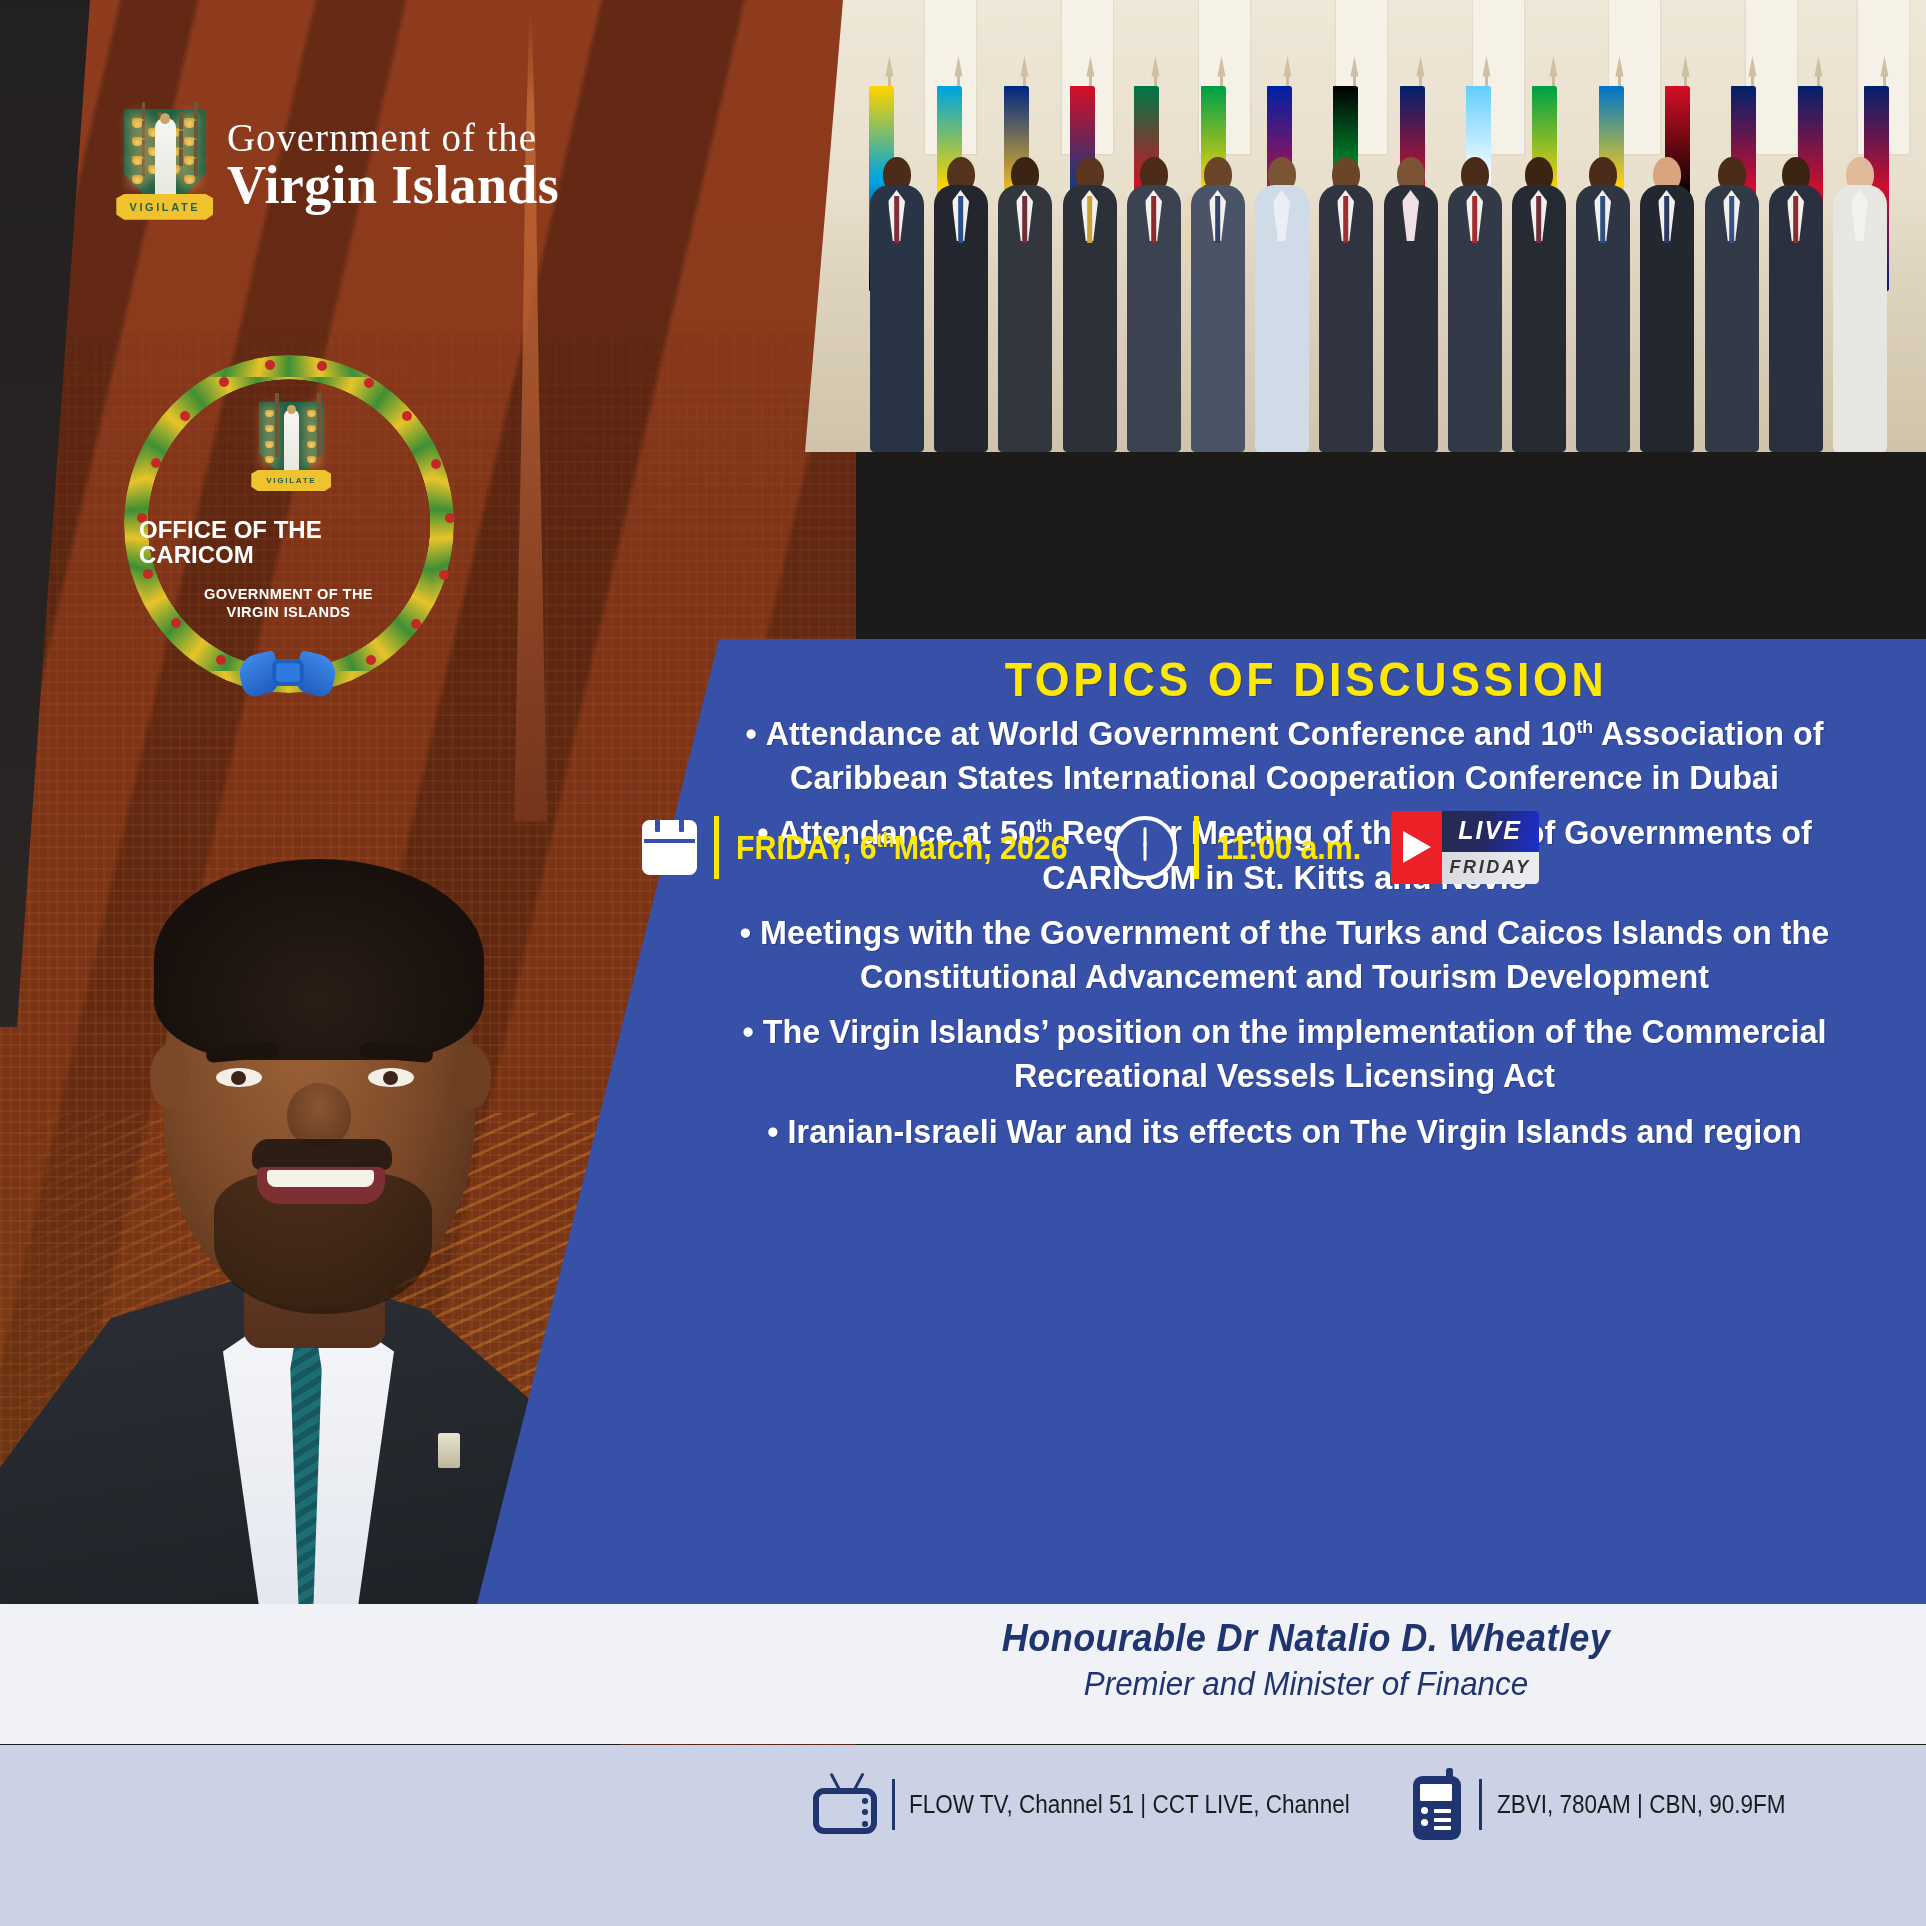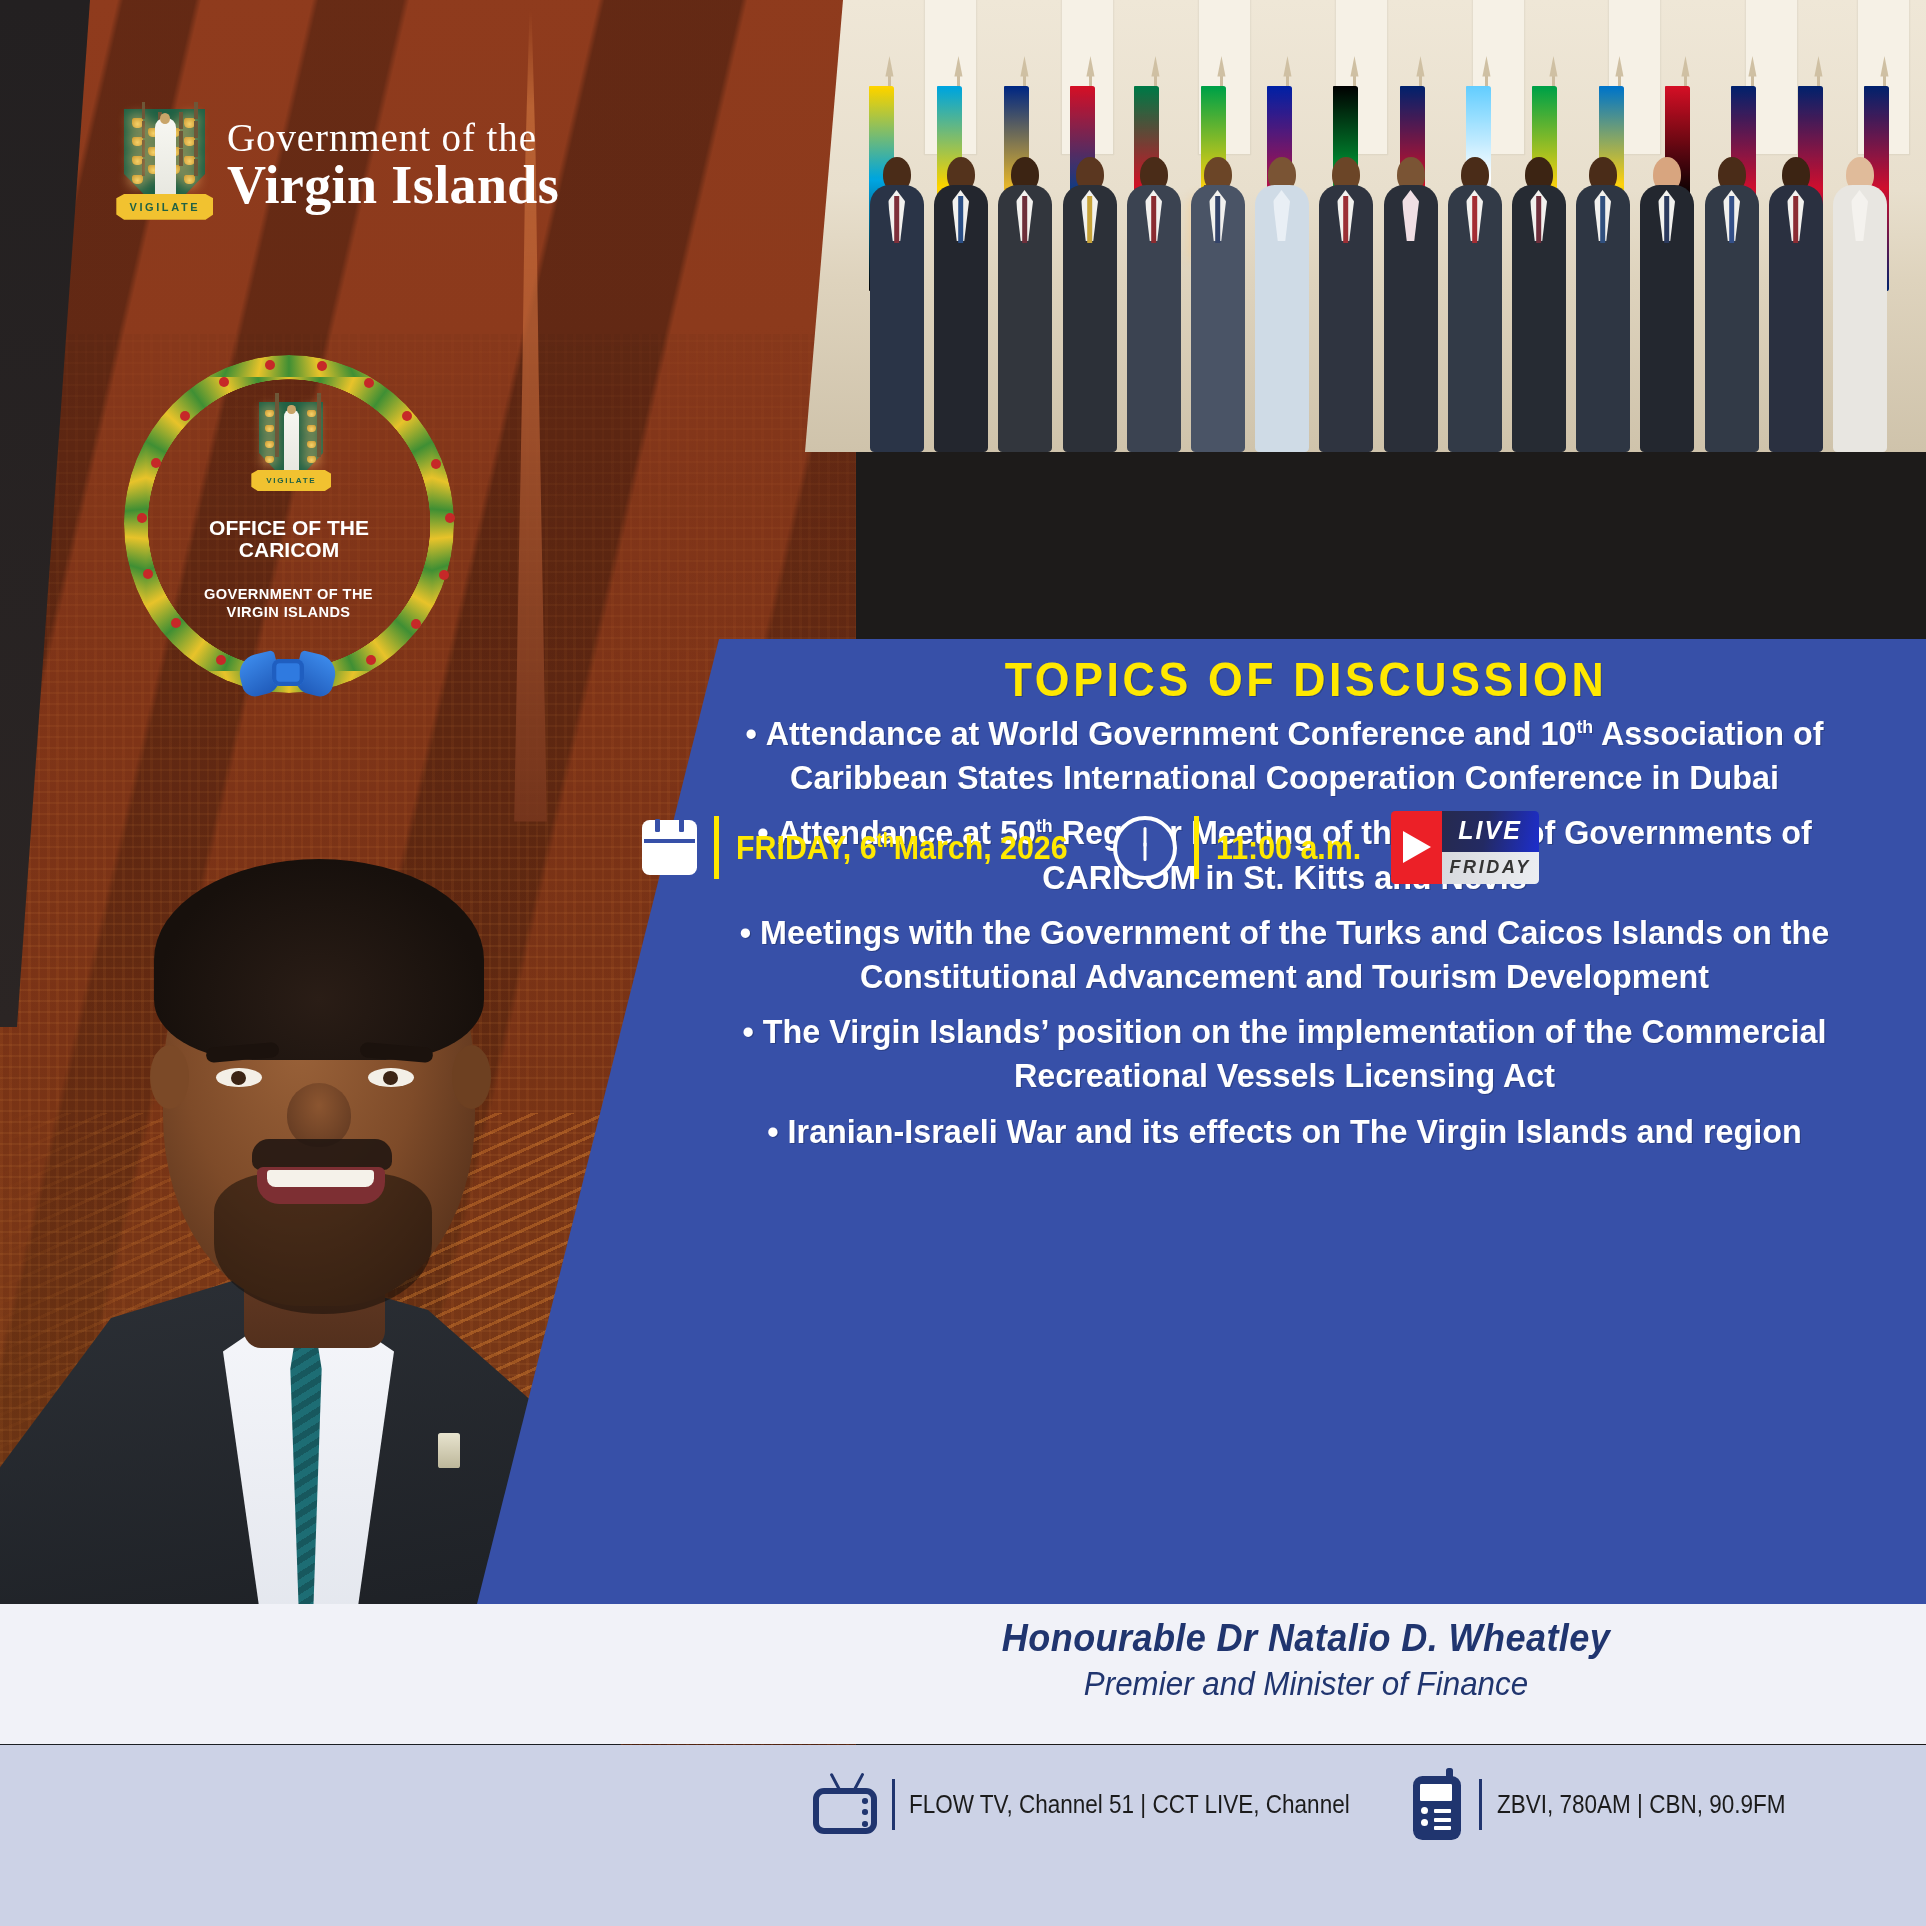--- a/index.html
+++ b/index.html
@@ -177,21 +177,21 @@
   }
   .berries{position:absolute;left:26px;top:13px;width:330px;height:338px;border-radius:50%;}
   .berries i{position:absolute;width:10.3px;height:10.3px;border-radius:50%;background:#c62828;}
   .seal-crest{position:absolute;left:161px;top:60px;width:64px;height:107px;}
   .seal-crest .shield{position:absolute;left:0;top:0;width:64px;height:85px;background:#1f6145;clip-path:polygon(0 0,64px 0,64px 51px,32px 85px,0 51px);}
   .seal-crest .lady{position:absolute;left:25px;top:6.8px;width:15.4px;height:72px;background:linear-gradient(180deg,#f7f7f2,#e5e5dd);border-radius:7.7px 7.7px 2.1px 2.1px;}
   .seal-crest .lady::before{content:"";position:absolute;left:3.4px;top:-4.3px;width:8.6px;height:9.4px;border-radius:50%;background:#c9a569;}
   .seal-crest .ribbon{position:absolute;left:-7.7px;top:68px;width:80px;height:24px;background:#f1c230;border-radius:2.1px;
     clip-path:polygon(0 16%,8% 0,92% 0,100% 16%,100% 70%,92% 88%,8% 88%,0 70%);}
   .seal-crest .ribbon span{position:absolute;left:0;right:0;top:5.6px;text-align:center;color:#1f6145;font-size:8.1px;letter-spacing:1.7px;font-weight:bold;}
-  .seal-t1{position:absolute;left:41px;top:175px;width:300px;text-align:center;color:#fff;font-weight:bold;font-size:21px;line-height:1.06;}
+  .seal-t1{position:absolute;left:41px;top:175px;width:300px;color:#fff;font-weight:bold;font-size:24px;line-height:1.06;}
   .seal-t2{position:absolute;left:60px;top:244px;width:261px;text-align:center;color:#fff;font-weight:bold;font-size:14.6px;line-height:1.2;letter-spacing:0.4px;}
   .bow{position:absolute;left:141px;top:300px;width:98px;height:77px;}
   .bow .knot{position:absolute;left:33px;top:17px;width:32px;height:27px;background:#2f7ae0;border-radius:7.7px;box-shadow:inset 0 0 0 4.3px #1f5ec0;}
   .bow .lft{position:absolute;left:0.9px;top:12px;width:39px;height:41px;background:linear-gradient(160deg,#3f8ff0,#1d56b5);border-radius:19.7px 4.3px 17px 13px;transform:rotate(-14deg);}
   .bow .rgt{position:absolute;left:57px;top:12px;width:39px;height:41px;background:linear-gradient(200deg,#3f8ff0,#1d56b5);border-radius:4.3px 19.7px 13px 17px;transform:rotate(14deg);}
 
   
   .portrait{position:absolute;left:-17px;top:788px;width:702px;height:1139px;}
   .pt-suit{position:absolute;left:0;top:479px;width:702px;height:659px;
     background:linear-gradient(170deg,#2c3036,#1e2126 55%,#171a1f);

